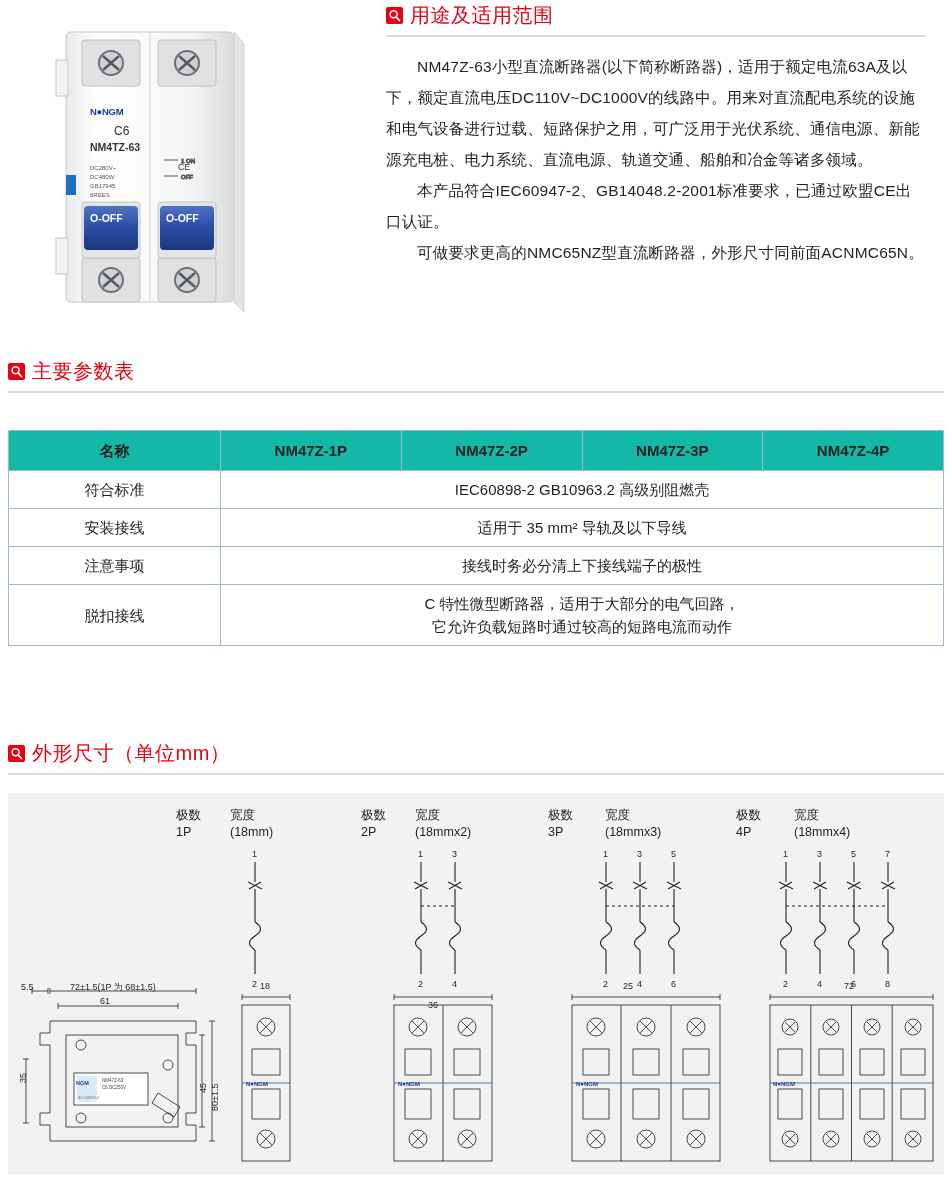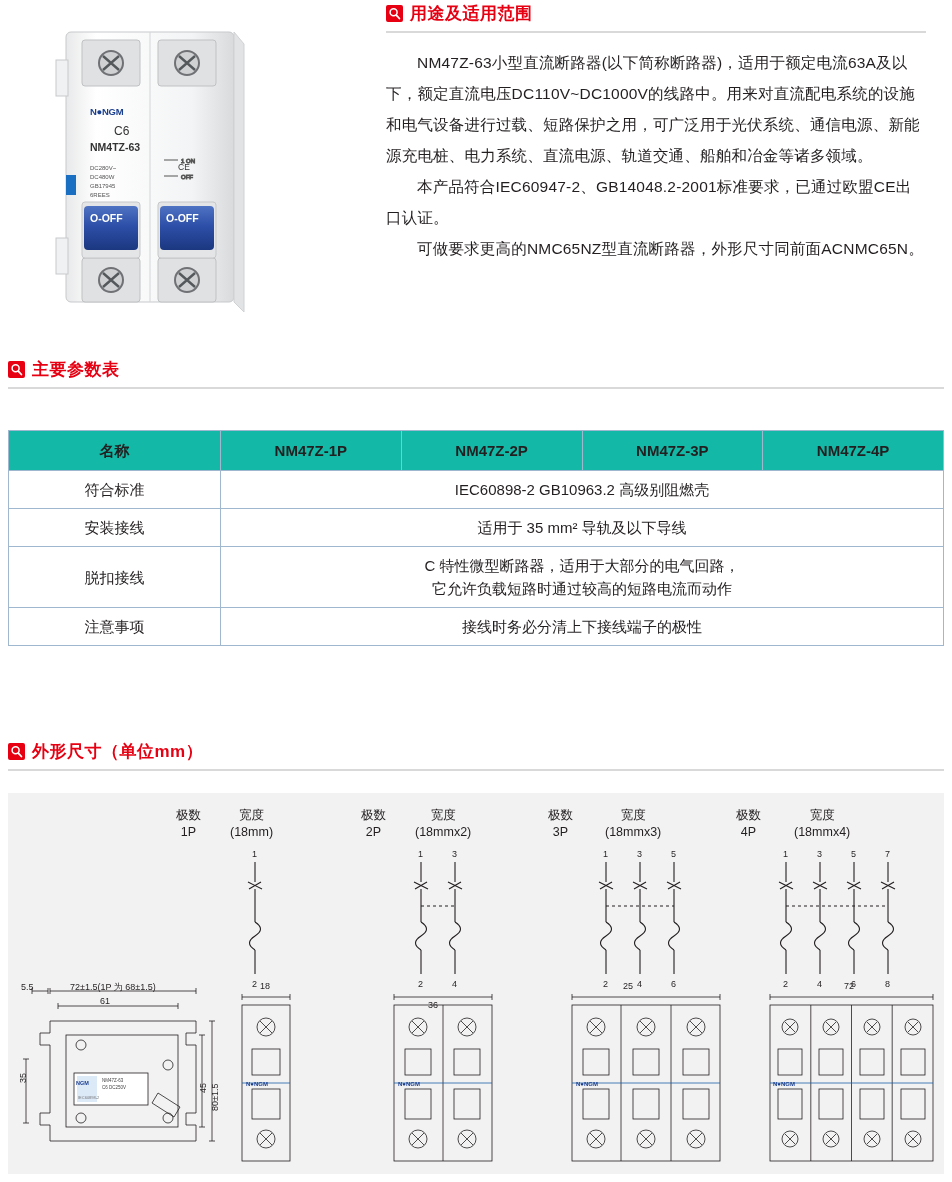--- a/index.html
+++ b/index.html
@@ -21,22 +21,22 @@
     gap: 7px;
     margin: 0;
   }
   .sec-head .mag {
     width: 17px; height: 17px;
     flex: 0 0 17px;
     position: relative;
   }
   .sec-head .mag svg { display:block; }
   .sec-head .title {
-    font-size: 17px;
-    font-weight: bold;
+    font-size: 20px;
+    font-weight: normal;
     color: #e60012;
     letter-spacing: .5px;
   }
   .sec-rule {
     height: 2px;
     background: #d9d9d9;
     margin-top: 6px;
   }
 
   
@@ -110,21 +110,21 @@
     position: absolute;
     left: 8px; top: 793px;
     width: 936px; height: 381px;
     background: #f2f2f2;
   }
 
   .dim-label {
     position: absolute;
     font-size: 12.5px;
     color: #231f20;
-    text-align: center;
+    text-align: left;
     line-height: 17px;
     white-space: nowrap;
   }
 
   svg.sch { position: absolute; }
   .mini {
     position: absolute;
     font-size: 9px;
     color: #231f20;
     white-space: nowrap;
@@ -262,26 +262,26 @@
       </tr>
       <tr>
         <td class="rowlabel">符合标准</td>
         <td colspan="4">IEC60898-2   GB10963.2  高级别阻燃壳</td>
       </tr>
       <tr>
         <td class="rowlabel">安装接线</td>
         <td colspan="4">适用于 35 mm² 导轨及以下导线</td>
       </tr>
       <tr>
+        <td class="rowlabel">注意事项</td>
+        <td colspan="4" class="left-text">接线时务必分清上下接线端子的极性</td>
+      </tr>
+      <tr>
         <td class="rowlabel">脱扣接线</td>
         <td colspan="4" class="left-text">C 特性微型断路器，适用于大部分的电气回路，<br>它允许负载短路时通过较高的短路电流而动作</td>
-      </tr>
-      <tr>
-        <td class="rowlabel">注意事项</td>
-        <td colspan="4" class="left-text">接线时务必分清上下接线端子的极性</td>
       </tr>
     </tbody>
 </table>
 
 <div id="dims-head">
   <div class="sec-head">
     <span class="mag">
       <svg width="17" height="17" viewBox="0 0 17 17">
         <rect x="0" y="0" width="17" height="17" rx="2" fill="#e60012"></rect>
         <circle cx="7.6" cy="7.3" r="3.5" fill="none" stroke="#ffffff" stroke-width="1.5"></circle>

